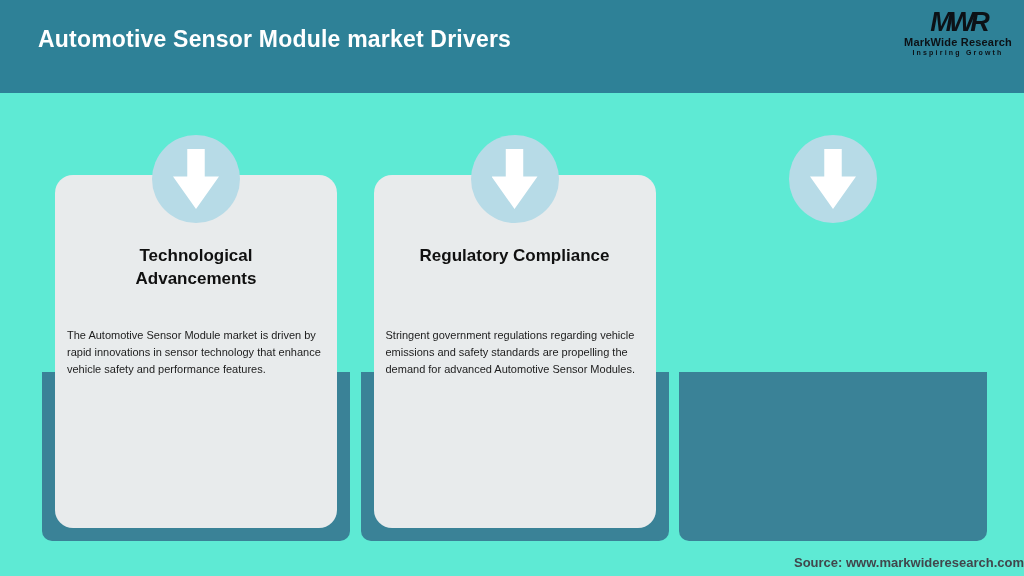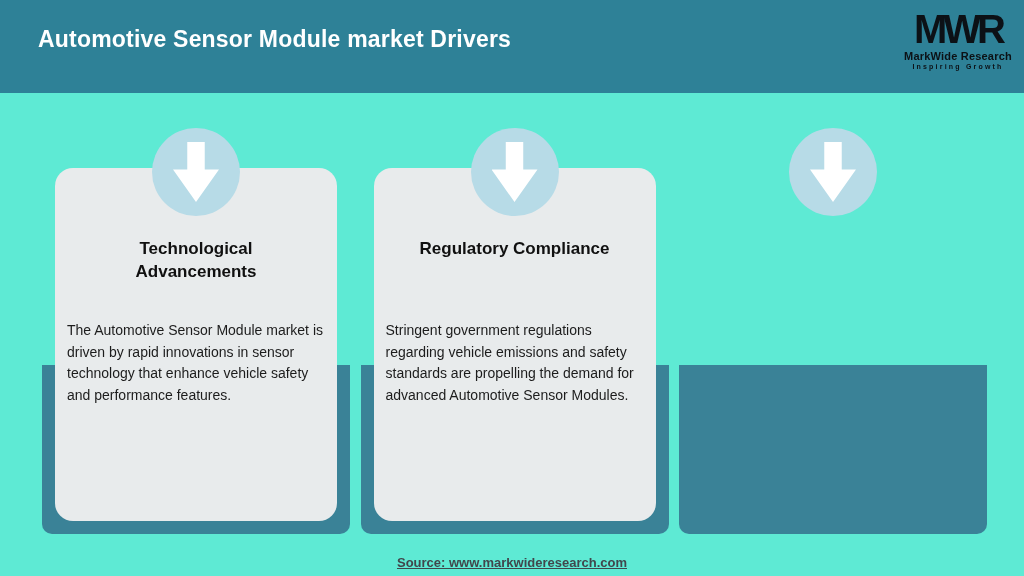--- a/index.html
+++ b/index.html
@@ -19,64 +19,64 @@
   }
   .header-title {
     position: absolute; left: 38px; top: 26px;
     font-size: 23px; font-weight: bold; color: #ffffff; letter-spacing: 0.2px;
   }
   .logo {
     position: absolute; right: 10px; top: 8px; width: 112px;
     text-align: center; color: #0c1116;
   }
   .logo-monogram {
-    font-size: 40px; font-weight: bold; 
+    font-size: 27px; font-weight: bold; font-style: italic;
     letter-spacing: -4px; line-height: 1.05;
   }
   .logo-name { font-size: 11px; font-weight: bold; letter-spacing: 0.2px; }
   .logo-tagline { font-size: 7px; font-weight: bold; letter-spacing: 2.2px; margin-top: 1px; }
 
   
   .cards {
-    position: absolute; top: 128px; left: 42px; width: 945px; height: 406px;
+    position: absolute; top: 135px; left: 42px; width: 945px; height: 406px;
     display: flex; justify-content: space-between;
   }
   .card-wrap { position: relative; width: 308px; height: 406px; }
   .card-backdrop {
     position: absolute; left: 0; right: 0; top: 237px; bottom: 0;
     background: #3A8297; border-radius: 0 0 10px 10px;
   }
   .card {
     position: absolute; left: 13px; right: 13px; top: 40px; bottom: 13px;
     background: #E8EBEC; border-radius: 18px;
   }
   .card-title {
     margin-top: 70px; padding: 0 26px;
     text-align: center; font-size: 17px; font-weight: bold;
     color: #101010; line-height: 1.35;
   }
   .card-body {
     position: absolute; top: 152px; left: 12px; right: 14px;
-    font-size: 14px; line-height: 1.55; color: #1c1c1c;
+    font-size: 11px; line-height: 1.55; color: #1c1c1c;
   }
   .badge {
     position: absolute; top: 0; left: 50%; margin-left: -44px;
     width: 88px; height: 88px; border-radius: 50%;
     background: #B7DBE7;
     display: flex; align-items: center; justify-content: center;
   }
   .arrow-down {
     width: 46px; height: 60px; background: #ffffff;
     clip-path: polygon(31% 0, 69% 0, 69% 46%, 100% 46%, 50% 100%, 0 46%, 31% 46%);
   }
 
   
   .footer-source {
     position: absolute; top: 555px; left: 0; width: 1024px;
-    text-align: center; font-size: 13px; font-weight: bold; color: #41474C; text-decoration: underline;
+    text-align: right; font-size: 13px; font-weight: bold; color: #41474C;
   }
   .footer-disclaimer {
     position: absolute; top: 557px; right: 20px;
     font-size: 9.5px; color: #121212;
   }
 </style>
 </head>
 <body>
 
 <div class="page">

